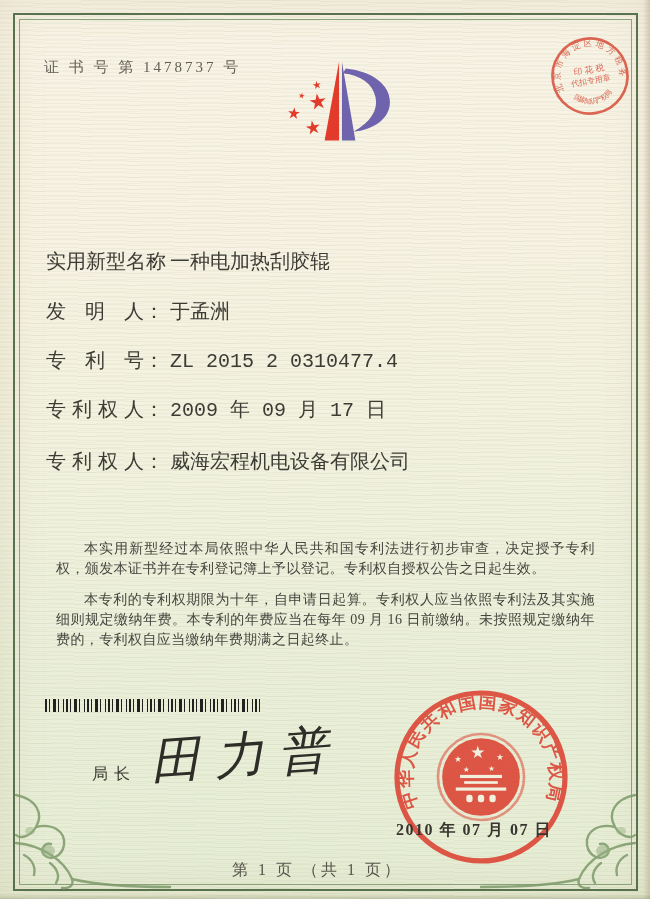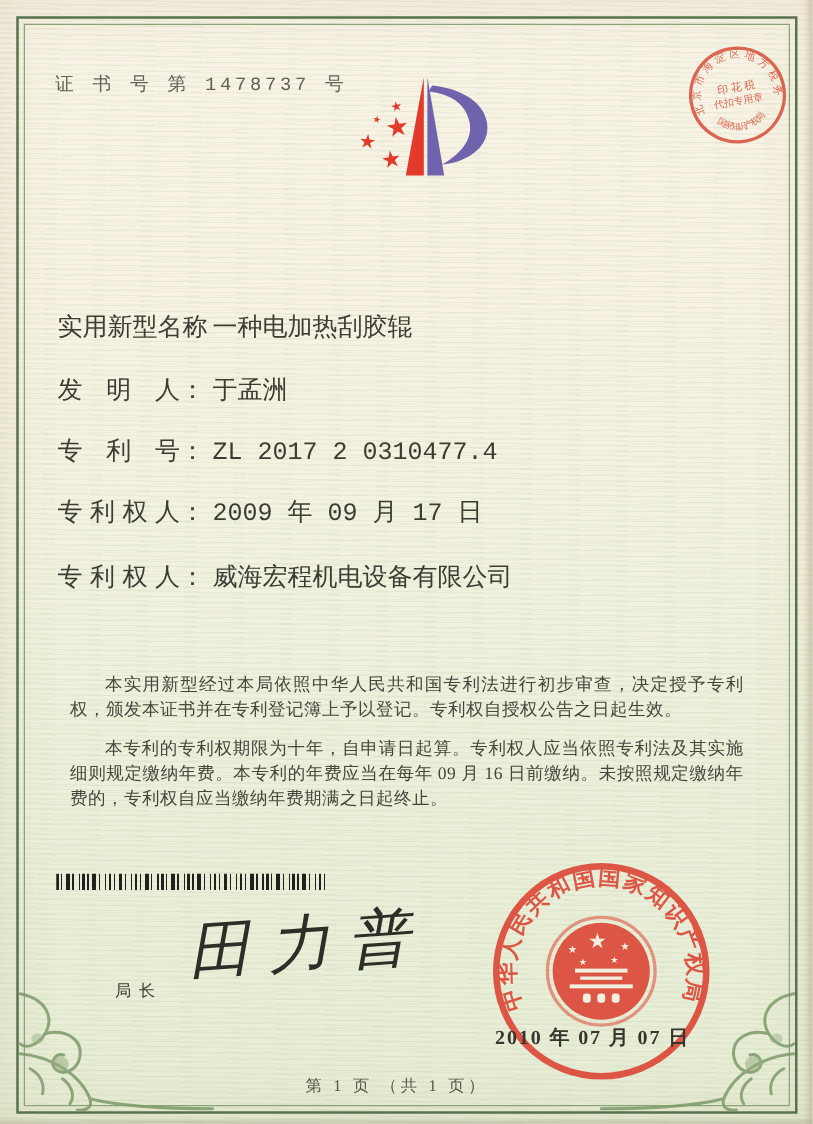--- a/index.html
+++ b/index.html
@@ -20,54 +20,54 @@
   #cert .edge-right{position:absolute;top:0;right:0;width:7px;height:100%;
     background:linear-gradient(90deg,rgba(0,0,0,0),rgba(160,140,100,0.35));}
   #cert .edge-bottom{position:absolute;left:0;bottom:0;width:100%;height:5px;
     background:linear-gradient(180deg,rgba(0,0,0,0),rgba(120,125,90,0.30));}
   
   .frame-outer{position:absolute;top:13px;left:13px;right:12px;bottom:8px;
     border:2px solid #57724c;pointer-events:none;}
   .frame-inner{position:absolute;top:19px;left:19px;right:18px;bottom:14px;
     border:1px solid #8aa47a;pointer-events:none;}
 
-  .cert-number{position:absolute;left:44px;top:58px;font-size:15px;letter-spacing:3px;color:#625f55;font-family:Liberation Mono, monospace;}
+  .cert-number{position:absolute;left:44px;top:58px;font-size:15px;letter-spacing:3px;color:#625f55;}
   .doc-title{position:absolute;left:0;right:0;top:156px;text-align:center;
     font-size:36px;letter-spacing:9px;color:#43423b;font-weight:600;}
 
   .field{position:absolute;left:46px;font-size:20px;color:#3c3b34;white-space:nowrap;font-family:Liberation Mono, monospace;}
   .field .lbl{display:inline-block;width:98px;text-align-last:justify;text-justify:inter-character;vertical-align:bottom;}
   .field .colon{display:inline-block;margin-right:6px;}
   .f0{top:248px}.f1{top:298px}.f2{top:347px}.f3{top:396px}.f4{top:448px}.f5{top:496px}
 
   .body-text{position:absolute;left:45px;right:44px;top:528px;color:#46453e;}
   .body-text p{margin:11px;font-size:14px;line-height:20px;letter-spacing:0.4px;
     text-indent:2em;text-align:justify;}
 
   .barcode{position:absolute;left:45px;top:699px;width:215px;height:13px;
     background:repeating-linear-gradient(90deg,
       #22211e 0 2px,rgba(0,0,0,0) 2px 4px,
       #22211e 4px 5px,rgba(0,0,0,0) 5px 8px,
       #22211e 8px 11px,rgba(0,0,0,0) 11px 13px,
       #22211e 13px 14px,rgba(0,0,0,0) 14px 18px,
       #22211e 18px 19px,rgba(0,0,0,0) 19px 21px);}
 
-  .director{position:absolute;left:92px;top:764px;font-size:13px;letter-spacing:6px;color:#3a3932;margin-top:20px;}
+  .director{position:absolute;left:92px;top:764px;font-size:16px;letter-spacing:6px;color:#3a3932;}
   .signature{position:absolute;left:150px;top:722px;font-size:50px;font-style:italic;
     letter-spacing:14px;color:#2e2d28;transform:rotate(-4deg);
     font-family:"DejaVu Serif","Liberation Serif",serif;}
 
   .seal-svg{position:absolute;left:376px;top:672px;opacity:0.88;}
   .seal-date{position:absolute;left:396px;top:820px;font-size:16px;font-weight:600;
     letter-spacing:1.5px;color:#37352e;z-index:5;}
   .stamp-svg{position:absolute;left:540px;top:26px;opacity:0.85;}
   .logo-svg{position:absolute;left:262px;top:56px;}
 
   .footer{position:absolute;left:0;right:15px;top:860px;text-align:center;
-    font-size:13px;letter-spacing:3px;color:#57554b;z-index:6;}
+    font-size:16px;letter-spacing:3px;color:#57554b;z-index:6;}
 
   .ornament{position:absolute;bottom:9px;opacity:0.85;}
   .orn-left{left:10px;}
   .orn-right{right:9px;transform:scaleX(-1);}
 </style>
 </head>
 <body>
 
 <div id="cert">
 
@@ -108,21 +108,21 @@
   </svg>
 
 
   <div class="field f0">
     <span class="lbl">实用新型名称</span><span class="colon">：</span><span>一种电加热刮胶辊</span>
   </div>
   <div class="field f1">
     <span class="lbl">发明人</span><span class="colon">：</span><span>于孟洲</span>
   </div>
   <div class="field f2">
-    <span class="lbl">专利号</span><span class="colon">：</span><span>ZL 2017 2 0310477.4</span>
+    <span class="lbl">专利号</span><span class="colon">：</span><span>ZL 2015 2 0310477.4</span>
   </div>
   <div class="field f3">
     <span class="lbl">专利权人</span><span class="colon">：</span><span>2009 年 09 月 17 日</span>
   </div>
   <div class="field f4">
     <span class="lbl">专利权人</span><span class="colon">：</span><span>威海宏程机电设备有限公司</span>
   </div>
 
   <div class="body-text">
     <p>本实用新型经过本局依照中华人民共和国专利法进行初步审查，决定授予专利权，颁发本证书并在专利登记簿上予以登记。专利权自授权公告之日起生效。</p>

